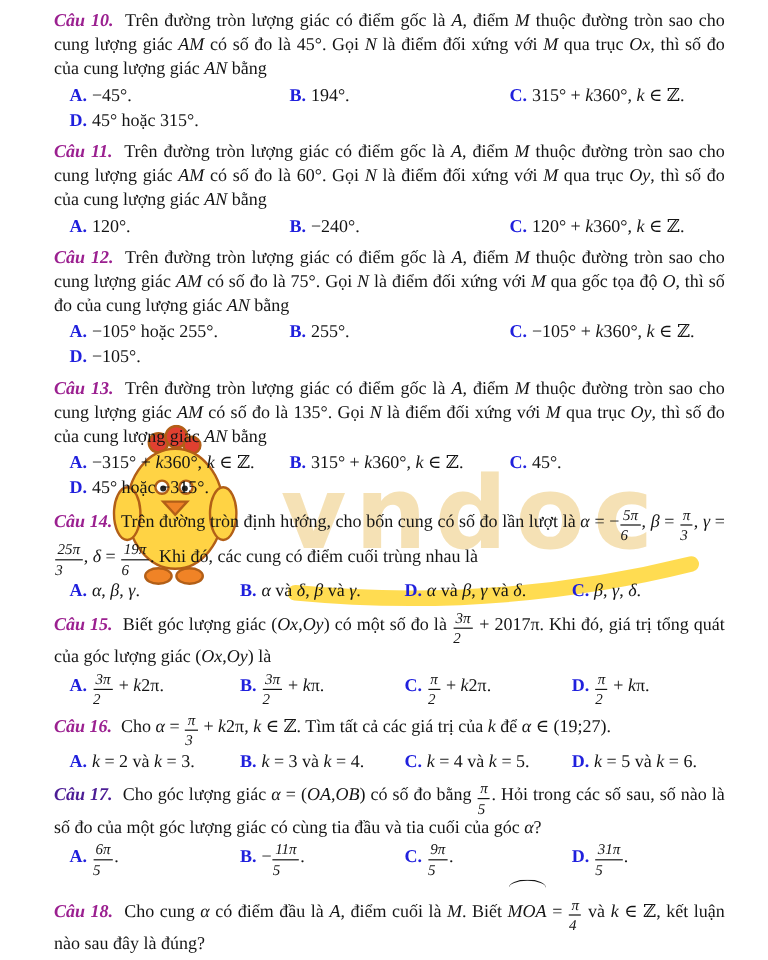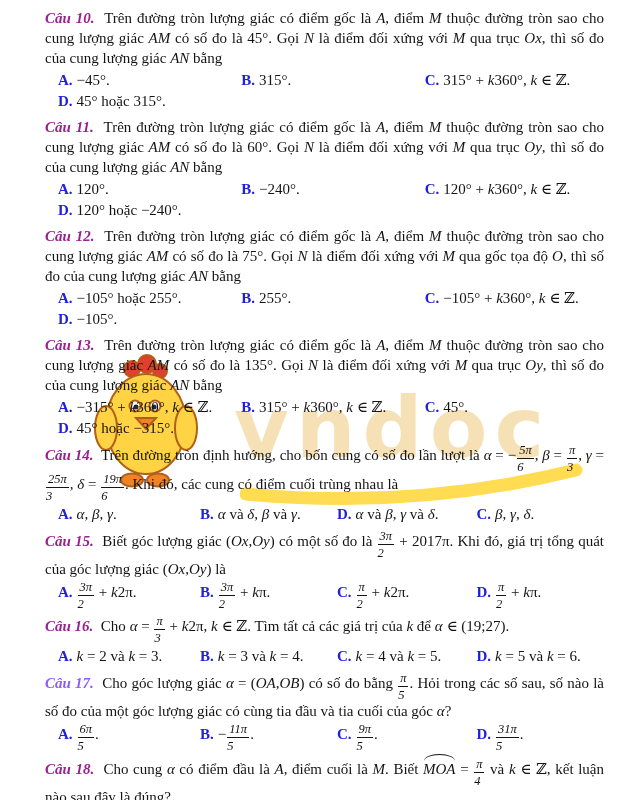--- a/index.html
+++ b/index.html
@@ -37,21 +37,21 @@
   .opt{line-height:21px;white-space:nowrap;}
   .letter{color:#2020dd;font-weight:bold;margin-right:4px;}
   
   .fr{
     display:inline-block;vertical-align:-0.85em;text-align:left;
     font-size:12.5px;line-height:1;margin:0 1px;font-style:italic;
   }
   .fr .nu{display:block;padding:0 2px 1.5px;border-bottom:1.2px solid #141414;}
   .fr .de{display:block;padding-top:1.5px;}
   
-  .arc{position:relative;display:inline-block;padding-top:2px;}
+  .arc{position:relative;display:inline-block;padding-top:14px;}
   .arc::before{
     content:"";position:absolute;left:1px;right:1px;top:-3px;height:6px;
     border-top:1.4px solid #141414;
     border-radius:50% 50% 0 0 / 100% 100% 0 0;
   }
 </style>
 </head>
 <body>
 
 <div class="page">
@@ -78,33 +78,32 @@
     <svg class="wm-swoosh" width="344" height="44" viewBox="0 0 344 44">
       <path d="M6 32 Q 175 48 336 8" fill="none" stroke="#ffd83e" stroke-width="13" stroke-linecap="round" opacity="0.9"></path>
     </svg>
   </div>
 
   <div class="questions">
   <section class="q">
     <p class="q-body"><b class="q-label" style="color: rgb(155, 32, 144);">Câu 10.</b>&nbsp; <span class="q-body-text">Trên đường tròn lượng giác có điểm gốc là <i>A</i>, điểm <i>M</i> thuộc đường tròn sao cho cung lượng giác <i>AM</i> có số đo là 45°. Gọi <i>N</i> là điểm đối xứng với <i>M</i> qua trục <i>Ox</i>, thì số đo của cung lượng giác <i>AN</i> bằng</span></p>
     <div class="opts cols2">
           <div class="opt"><b class="letter" style="color: rgb(32, 32, 221);">A.</b><span>−45°.</span></div>
-          <div class="opt"><b class="letter" style="color: rgb(32, 32, 221);">B.</b><span>315°.</span></div>
+          <div class="opt"><b class="letter" style="color: rgb(32, 32, 221);">B.</b><span>194°.</span></div>
           <div class="opt"><b class="letter" style="color: rgb(32, 32, 221);">C.</b><span>315° + <i>k</i>360°, <i>k</i> ∈ ℤ.</span></div>
           <div class="opt"><b class="letter" style="color: rgb(32, 32, 221);">D.</b><span>45° hoặc 315°.</span></div>
         </div>
   </section>
 
   <section class="q">
     <p class="q-body"><b class="q-label" style="color: rgb(155, 32, 144);">Câu 11.</b>&nbsp; <span class="q-body-text">Trên đường tròn lượng giác có điểm gốc là <i>A</i>, điểm <i>M</i> thuộc đường tròn sao cho cung lượng giác <i>AM</i> có số đo là 60°. Gọi <i>N</i> là điểm đối xứng với <i>M</i> qua trục <i>Oy</i>, thì số đo của cung lượng giác <i>AN</i> bằng</span></p>
     <div class="opts cols2">
           <div class="opt"><b class="letter" style="color: rgb(32, 32, 221);">A.</b><span>120°.</span></div>
           <div class="opt"><b class="letter" style="color: rgb(32, 32, 221);">B.</b><span>−240°.</span></div>
           <div class="opt"><b class="letter" style="color: rgb(32, 32, 221);">C.</b><span>120° + <i>k</i>360°, <i>k</i> ∈ ℤ.</span></div>
-          <div class="opt"><b class="letter" style="color: rgb(32, 32, 221);">D.</b><span>120° hoặc −240°.</span></div>
         </div>
   </section>
 
   <section class="q">
     <p class="q-body"><b class="q-label" style="color: rgb(155, 32, 144);">Câu 12.</b>&nbsp; <span class="q-body-text">Trên đường tròn lượng giác có điểm gốc là <i>A</i>, điểm <i>M</i> thuộc đường tròn sao cho cung lượng giác <i>AM</i> có số đo là 75°. Gọi <i>N</i> là điểm đối xứng với <i>M</i> qua gốc tọa độ <i>O</i>, thì số đo của cung lượng giác <i>AN</i> bằng</span></p>
     <div class="opts cols2">
           <div class="opt"><b class="letter" style="color: rgb(32, 32, 221);">A.</b><span>−105° hoặc 255°.</span></div>
           <div class="opt"><b class="letter" style="color: rgb(32, 32, 221);">B.</b><span>255°.</span></div>
           <div class="opt"><b class="letter" style="color: rgb(32, 32, 221);">C.</b><span>−105° + <i>k</i>360°, <i>k</i> ∈ ℤ.</span></div>
           <div class="opt"><b class="letter" style="color: rgb(32, 32, 221);">D.</b><span>−105°.</span></div>
@@ -145,21 +144,21 @@
     <p class="q-body"><b class="q-label" style="color: rgb(155, 32, 144);">Câu 16.</b>&nbsp; <span class="q-body-text">Cho <i>α</i> = <span class="fr"><span class="nu">π</span><span class="de">3</span></span> + <i>k</i>2π, <i>k</i> ∈ ℤ. Tìm tất cả các giá trị của <i>k</i> để <i>α</i> ∈ (19;27).</span></p>
     <div class="opts cols4">
           <div class="opt"><b class="letter" style="color: rgb(32, 32, 221);">A.</b><span><i>k</i> = 2 và <i>k</i> = 3.</span></div>
           <div class="opt"><b class="letter" style="color: rgb(32, 32, 221);">B.</b><span><i>k</i> = 3 và <i>k</i> = 4.</span></div>
           <div class="opt"><b class="letter" style="color: rgb(32, 32, 221);">C.</b><span><i>k</i> = 4 và <i>k</i> = 5.</span></div>
           <div class="opt"><b class="letter" style="color: rgb(32, 32, 221);">D.</b><span><i>k</i> = 5 và <i>k</i> = 6.</span></div>
         </div>
   </section>
 
   <section class="q">
-    <p class="q-body"><b class="q-label" style="color: #8b5cf6;">Câu 17.</b>&nbsp; <span class="q-body-text">Cho góc lượng giác <i>α</i> = (<i>OA</i>,<i>OB</i>) có số đo bằng <span class="fr"><span class="nu">π</span><span class="de">5</span></span>. Hỏi trong các số sau, số nào là số đo của một góc lượng giác có cùng tia đầu và tia cuối của góc <i>α</i>?</span></p>
+    <p class="q-body"><b class="q-label" style="color: #4c1d95;">Câu 17.</b>&nbsp; <span class="q-body-text">Cho góc lượng giác <i>α</i> = (<i>OA</i>,<i>OB</i>) có số đo bằng <span class="fr"><span class="nu">π</span><span class="de">5</span></span>. Hỏi trong các số sau, số nào là số đo của một góc lượng giác có cùng tia đầu và tia cuối của góc <i>α</i>?</span></p>
     <div class="opts cols4">
           <div class="opt"><b class="letter" style="color: rgb(32, 32, 221);">A.</b><span><span class="fr"><span class="nu">6π</span><span class="de">5</span></span>.</span></div>
           <div class="opt"><b class="letter" style="color: rgb(32, 32, 221);">B.</b><span>−<span class="fr"><span class="nu">11π</span><span class="de">5</span></span>.</span></div>
           <div class="opt"><b class="letter" style="color: rgb(32, 32, 221);">C.</b><span><span class="fr"><span class="nu">9π</span><span class="de">5</span></span>.</span></div>
           <div class="opt"><b class="letter" style="color: rgb(32, 32, 221);">D.</b><span><span class="fr"><span class="nu">31π</span><span class="de">5</span></span>.</span></div>
         </div>
   </section>
 
   <section class="q">
     <p class="q-body"><b class="q-label" style="color: rgb(155, 32, 144);">Câu 18.</b>&nbsp; <span class="q-body-text">Cho cung <i>α</i> có điểm đầu là <i>A</i>, điểm cuối là <i>M</i>. Biết <span class="arc"><i>MOA</i></span> = <span class="fr"><span class="nu">π</span><span class="de">4</span></span> và <i>k</i> ∈ ℤ, kết luận nào sau đây là đúng?</span></p>

